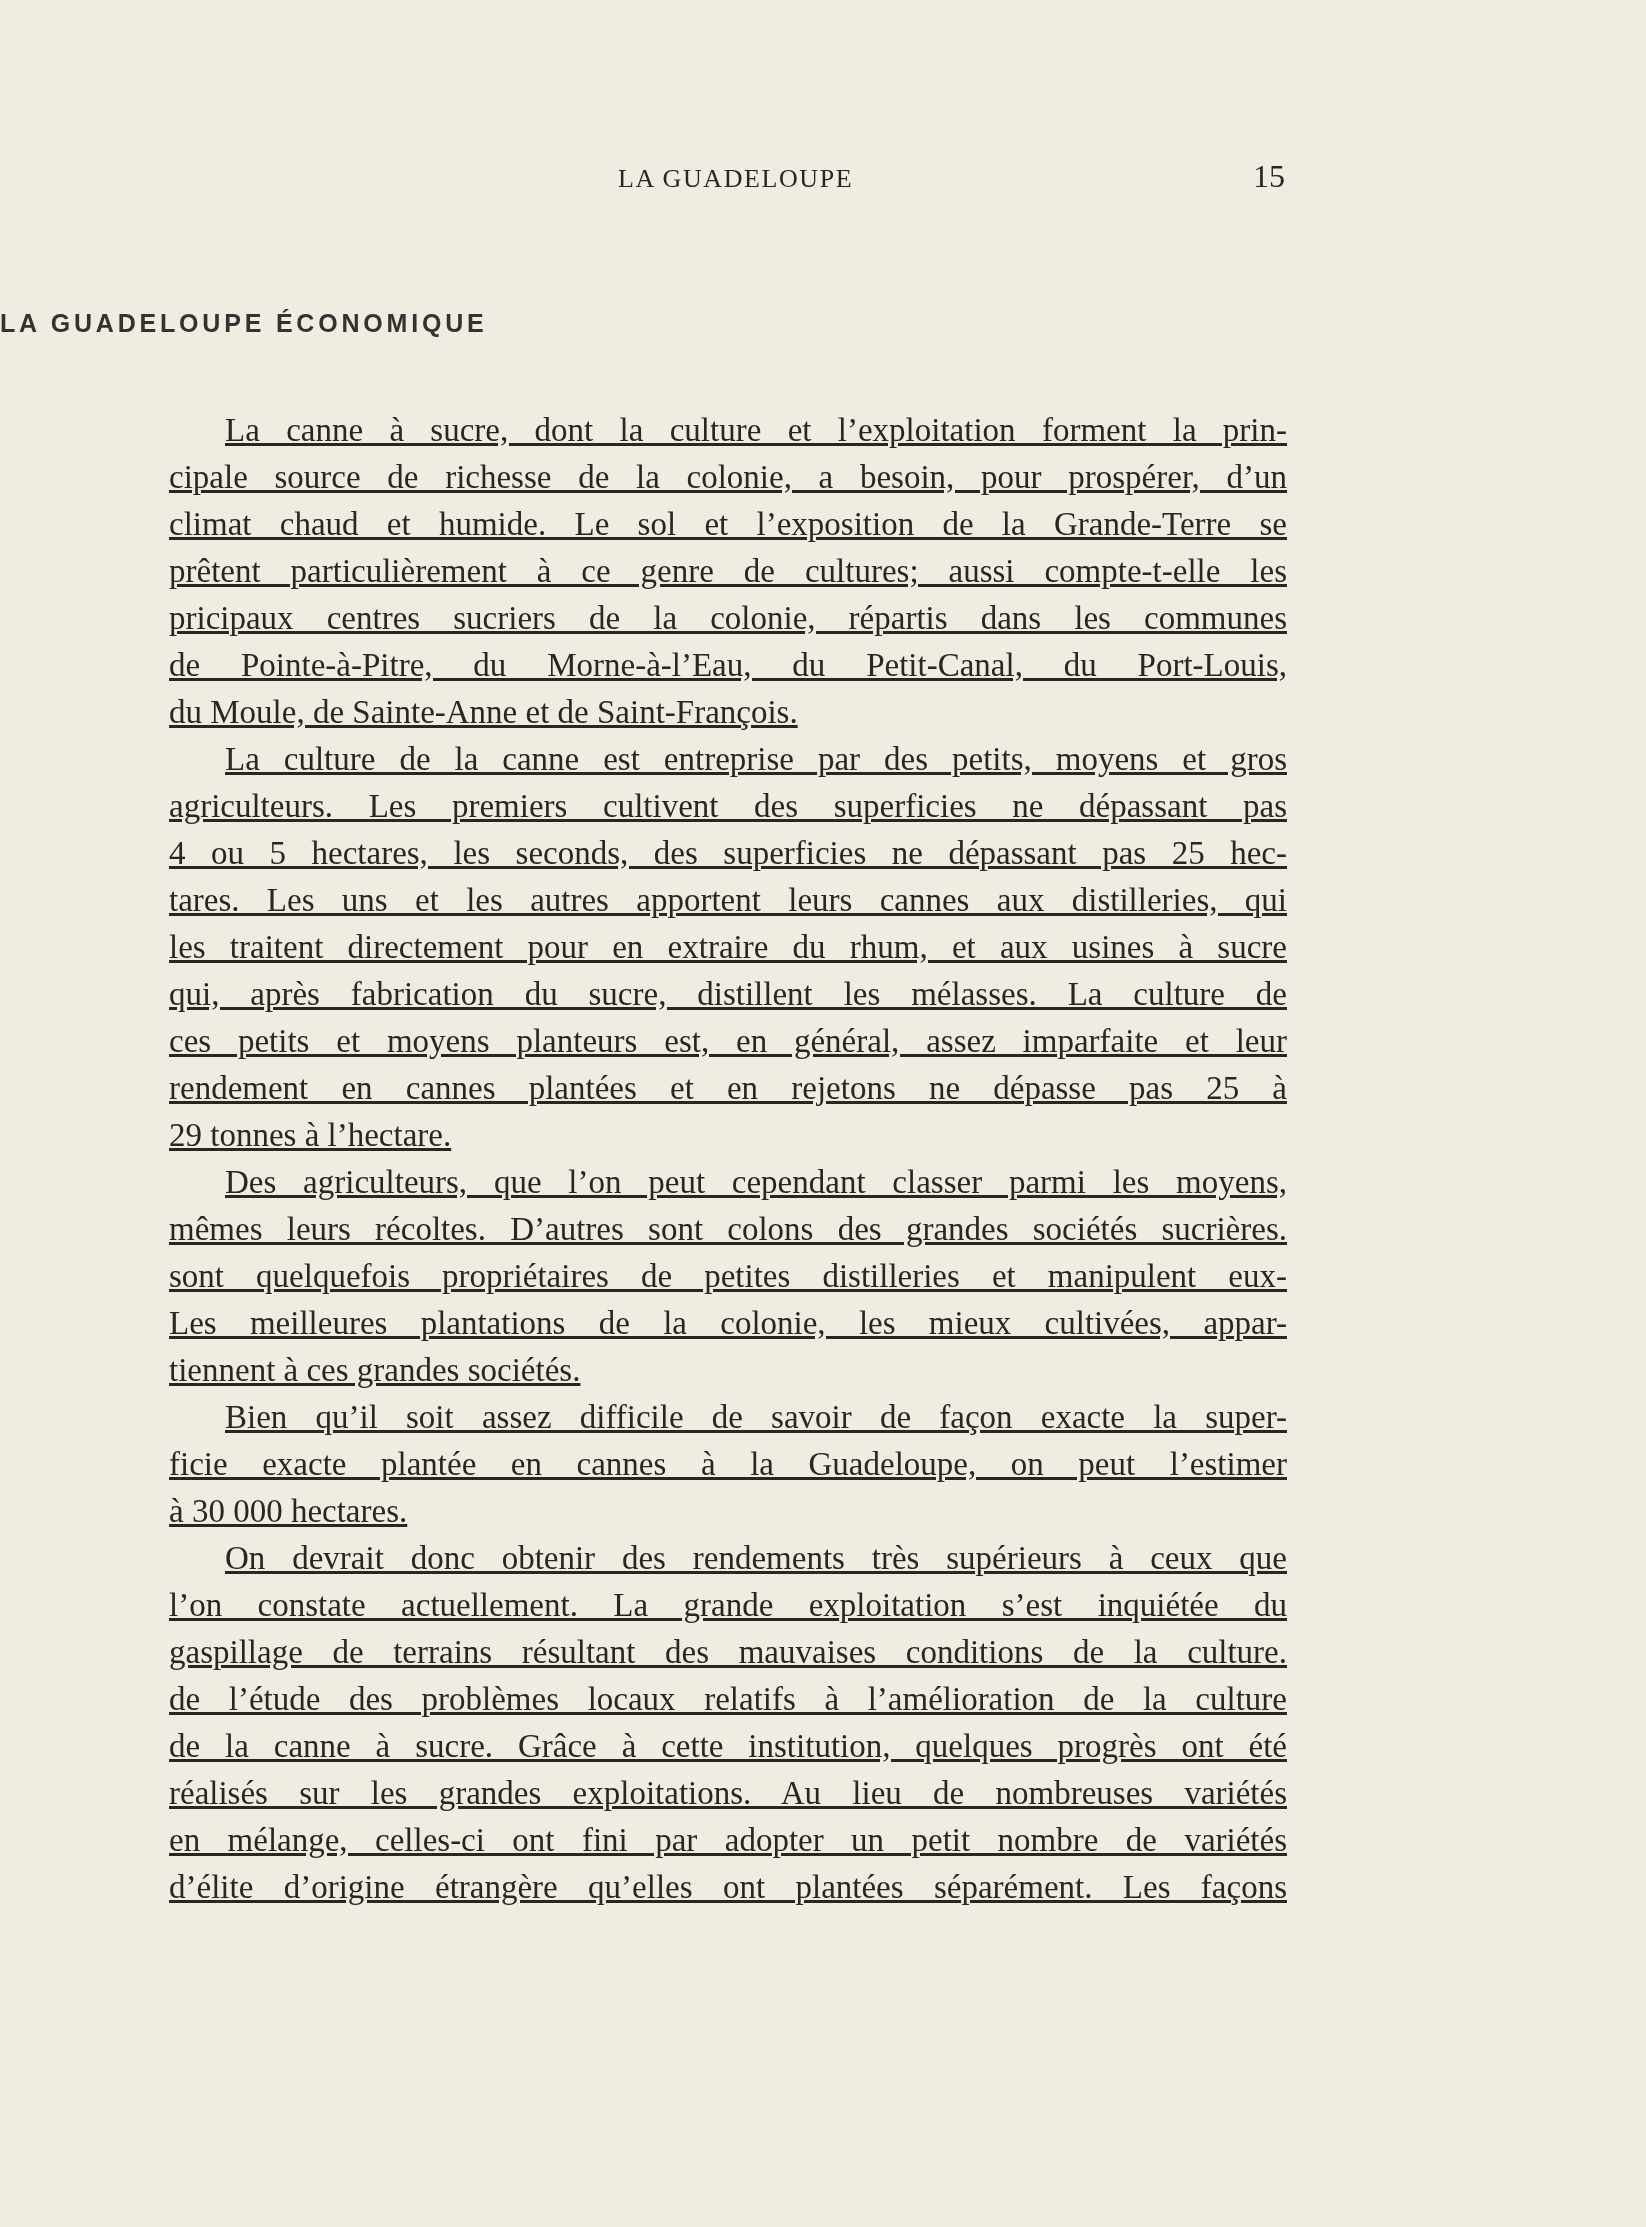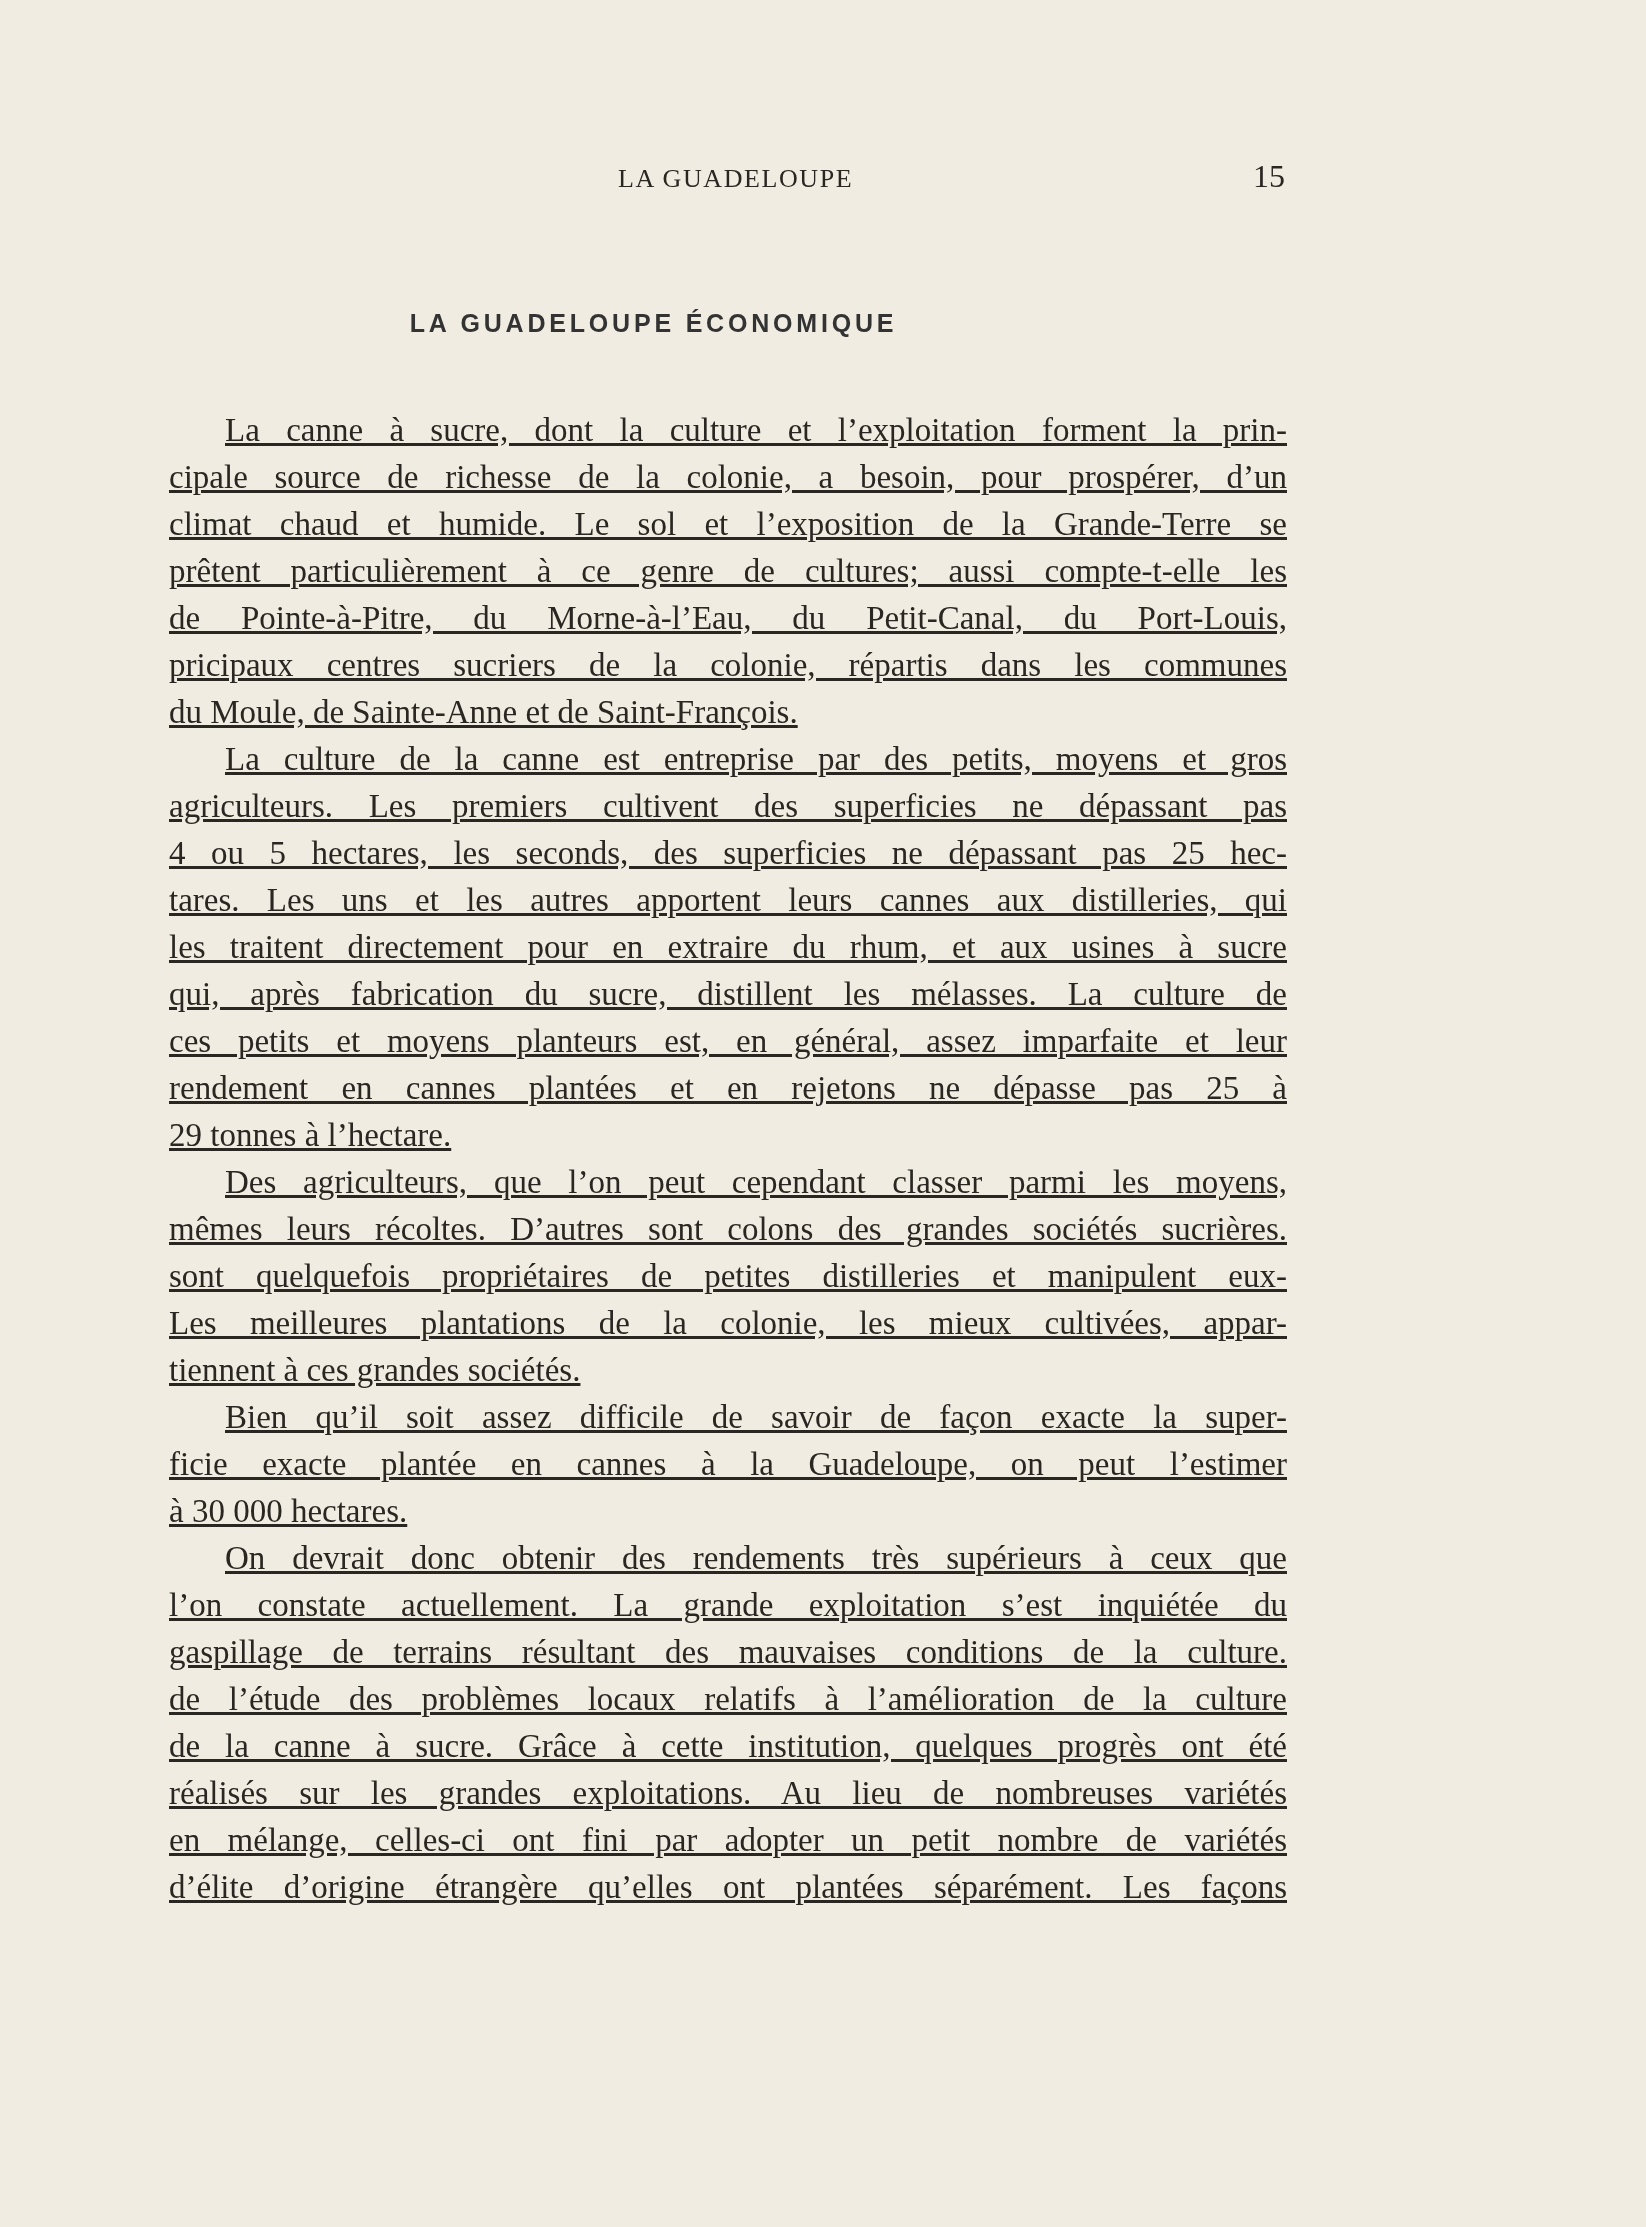--- a/index.html
+++ b/index.html
@@ -1,20 +1,20 @@
 <!DOCTYPE html>
 <html style="font-size:8.7px"><head>
 <meta charset="utf-8">
 <style>
   html, body { margin:0; padding:0; }
   body { width:1646px; height:2227px; background:#f1ece1; position:relative; overflow:hidden;
          font-family:"Liberation Serif","DejaVu Serif",serif; color:#2a2622; }
   .running-head { position:absolute; top:164px; left:618px; font-size:26px; letter-spacing:1.6px; }
   .page-num { position:absolute; top:158px; left:1253px; font-size:32px; }
-  .section-title { position:absolute; top:309px; left:0; width:1307px; text-align:center;
+  .section-title { position:absolute; top:309px; left:0; width:1307px; 
                    font-family:"Liberation Sans","DejaVu Sans",sans-serif; font-weight:bold;
                    font-size:25px; letter-spacing:3.8px; color:#333; }
   .body { position:absolute; top:407px; left:169px; width:1118px;text-decoration:underline; }
   .line { font-size:33px; height:47px; line-height:47px; white-space:nowrap;
           text-align:justify; text-align-last:justify; }
   .line.indent { padding-left:56px; }
   .line.last { text-align-last:left; }
 </style>
 </head>
 <body>
@@ -22,22 +22,22 @@
 <div class="running-head">LA GUADELOUPE</div>
 <div class="page-num">15</div>
 <div class="section-title">LA GUADELOUPE ÉCONOMIQUE</div>
 
 <div class="body" id="body">
     <div>
       <div class="line indent">La canne à sucre, dont la culture et l’exploitation forment la prin-</div>
       <div class="line">cipale source de richesse de la colonie, a besoin, pour prospérer, d’un</div>
       <div class="line">climat chaud et humide. Le sol et l’exposition de la Grande-Terre se</div>
       <div class="line">prêtent particulièrement à ce genre de cultures; aussi compte-t-elle les</div>
+      <div class="line">pricipaux centres sucriers de la colonie, répartis dans les communes</div>
       <div class="line">de Pointe-à-Pitre, du Morne-à-l’Eau, du Petit-Canal, du Port-Louis,</div>
-      <div class="line">pricipaux centres sucriers de la colonie, répartis dans les communes</div>
       <div class="line last">du Moule, de Sainte-Anne et de Saint-François.</div>
     </div>
     <div>
       <div class="line indent">La culture de la canne est entreprise par des petits, moyens et gros</div>
       <div class="line">agriculteurs. Les premiers cultivent des superficies ne dépassant pas</div>
       <div class="line">4 ou 5 hectares, les seconds, des superficies ne dépassant pas 25 hec-</div>
       <div class="line">tares. Les uns et les autres apportent leurs cannes aux distilleries, qui</div>
       <div class="line">les traitent directement pour en extraire du rhum, et aux usines à sucre</div>
       <div class="line">qui, après fabrication du sucre, distillent les mélasses. La culture de</div>
       <div class="line">ces petits et moyens planteurs est, en général, assez imparfaite et leur</div>

